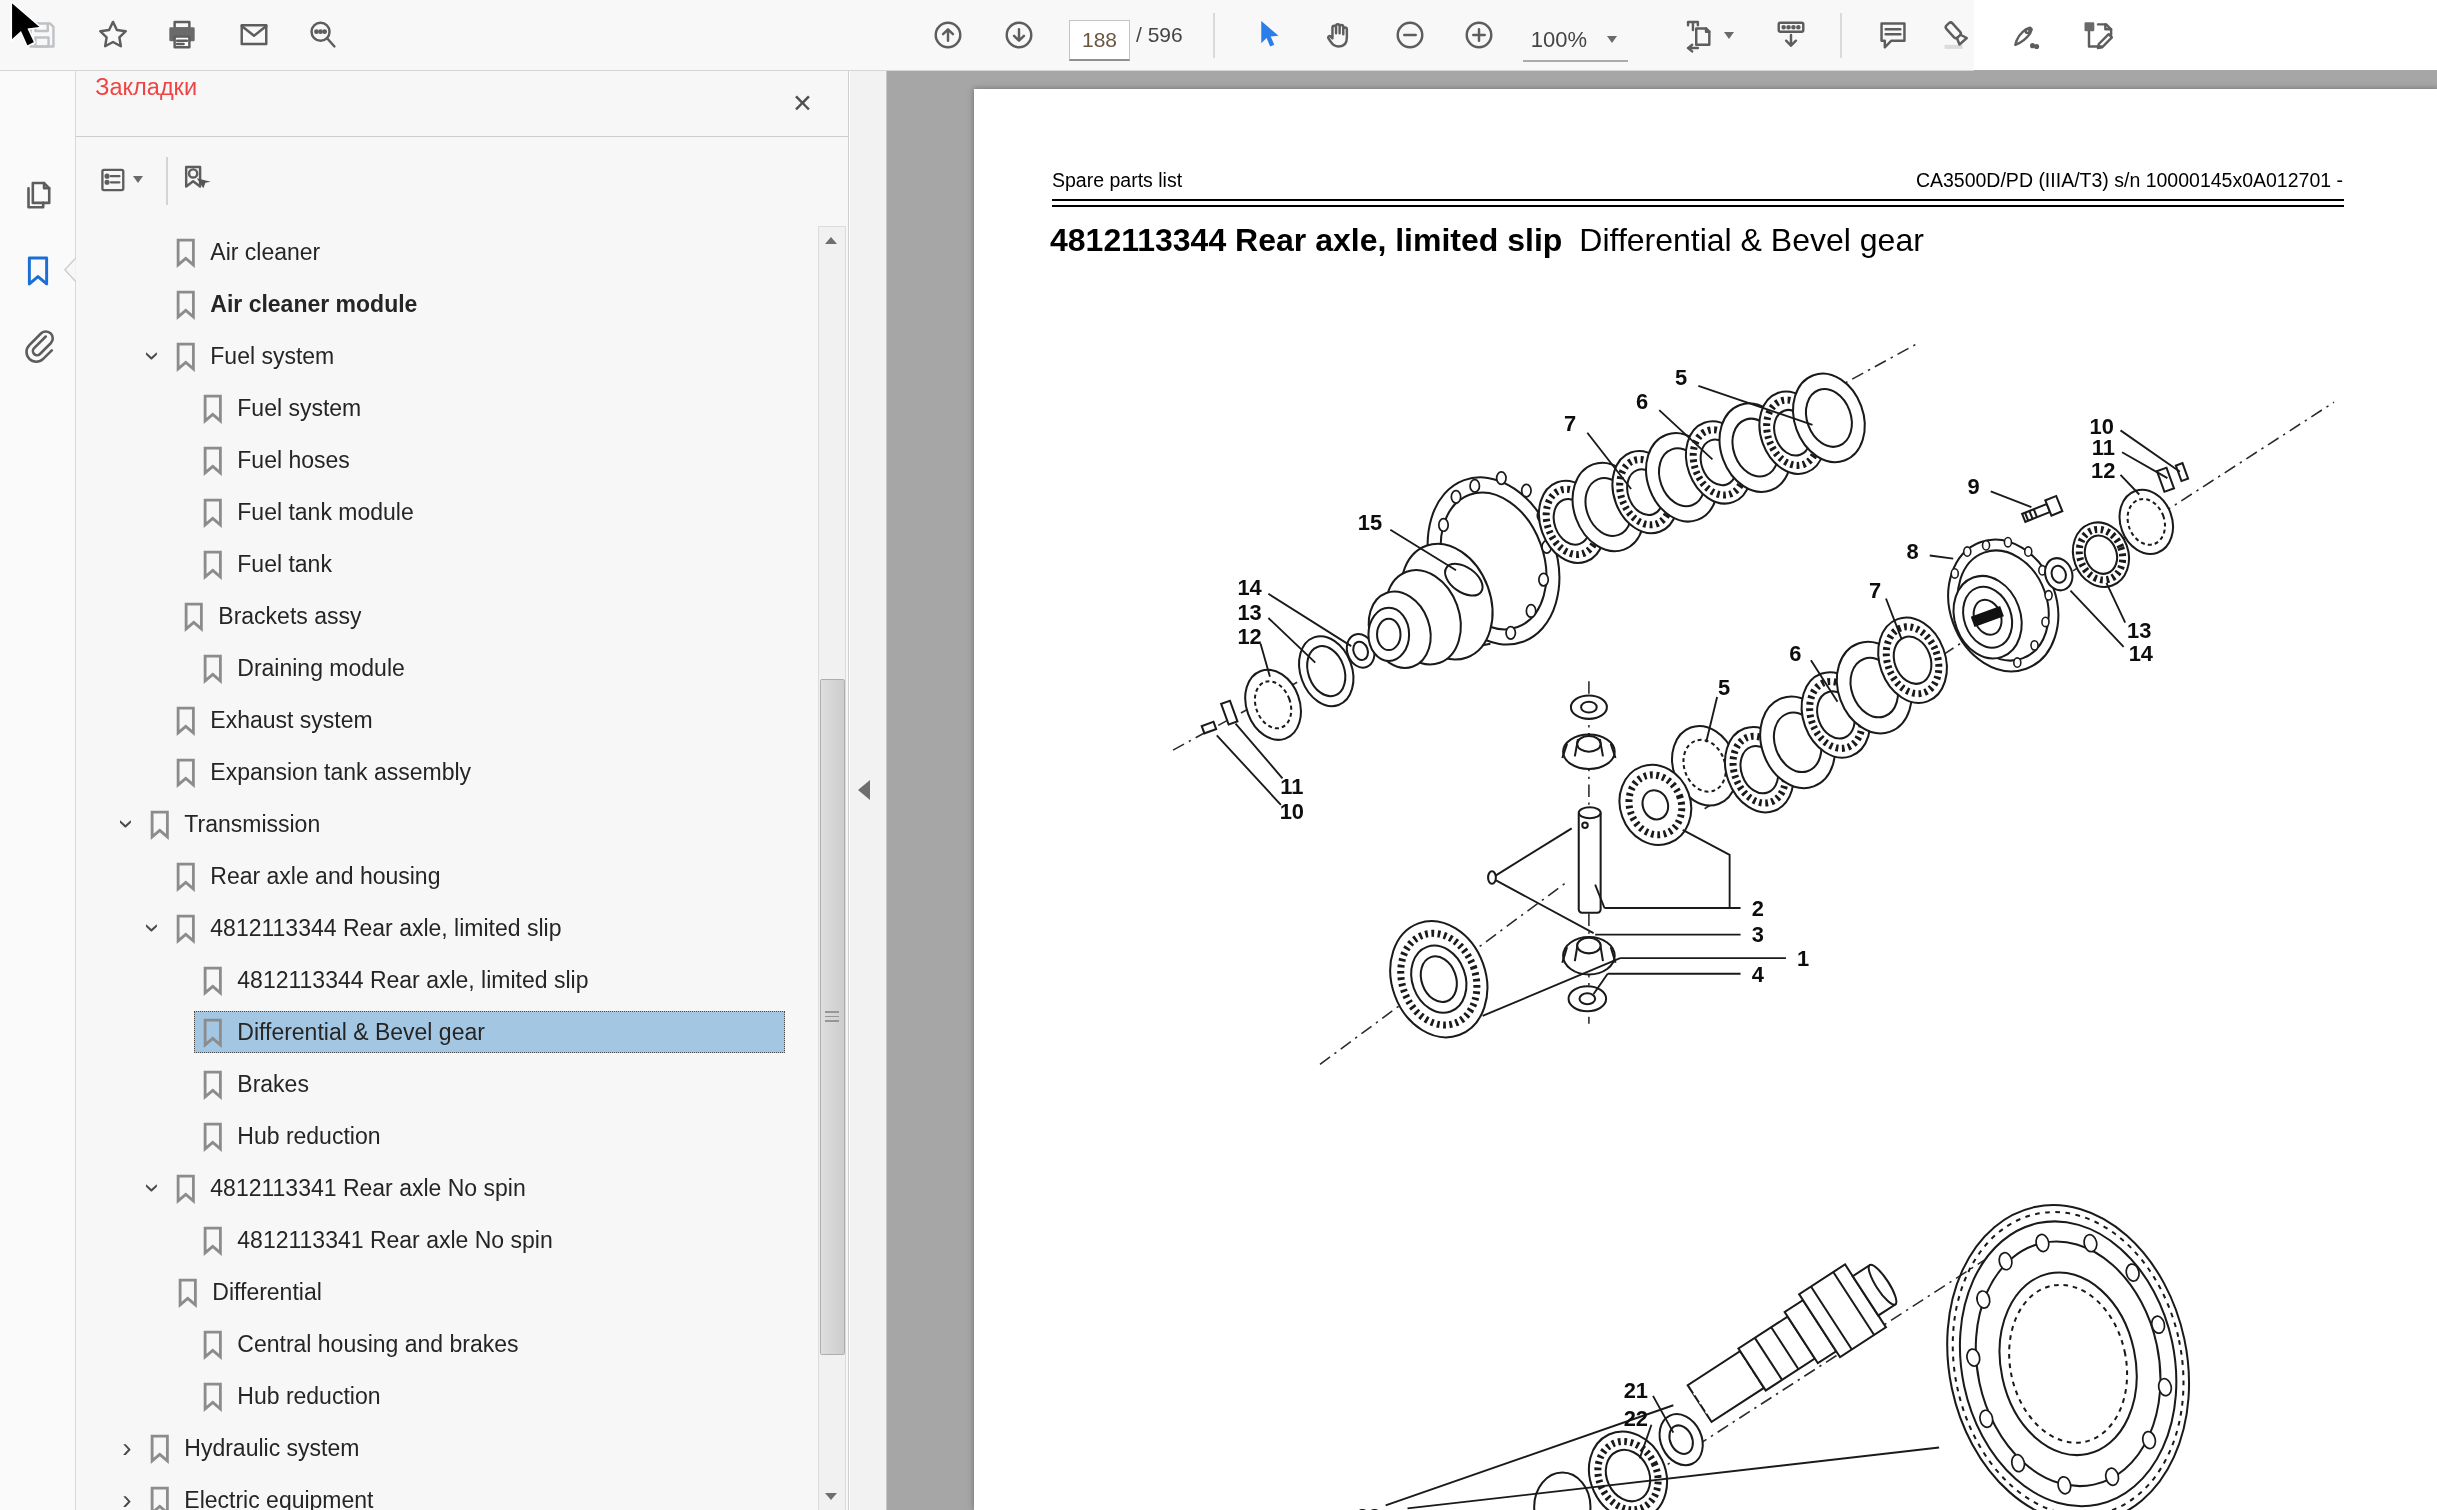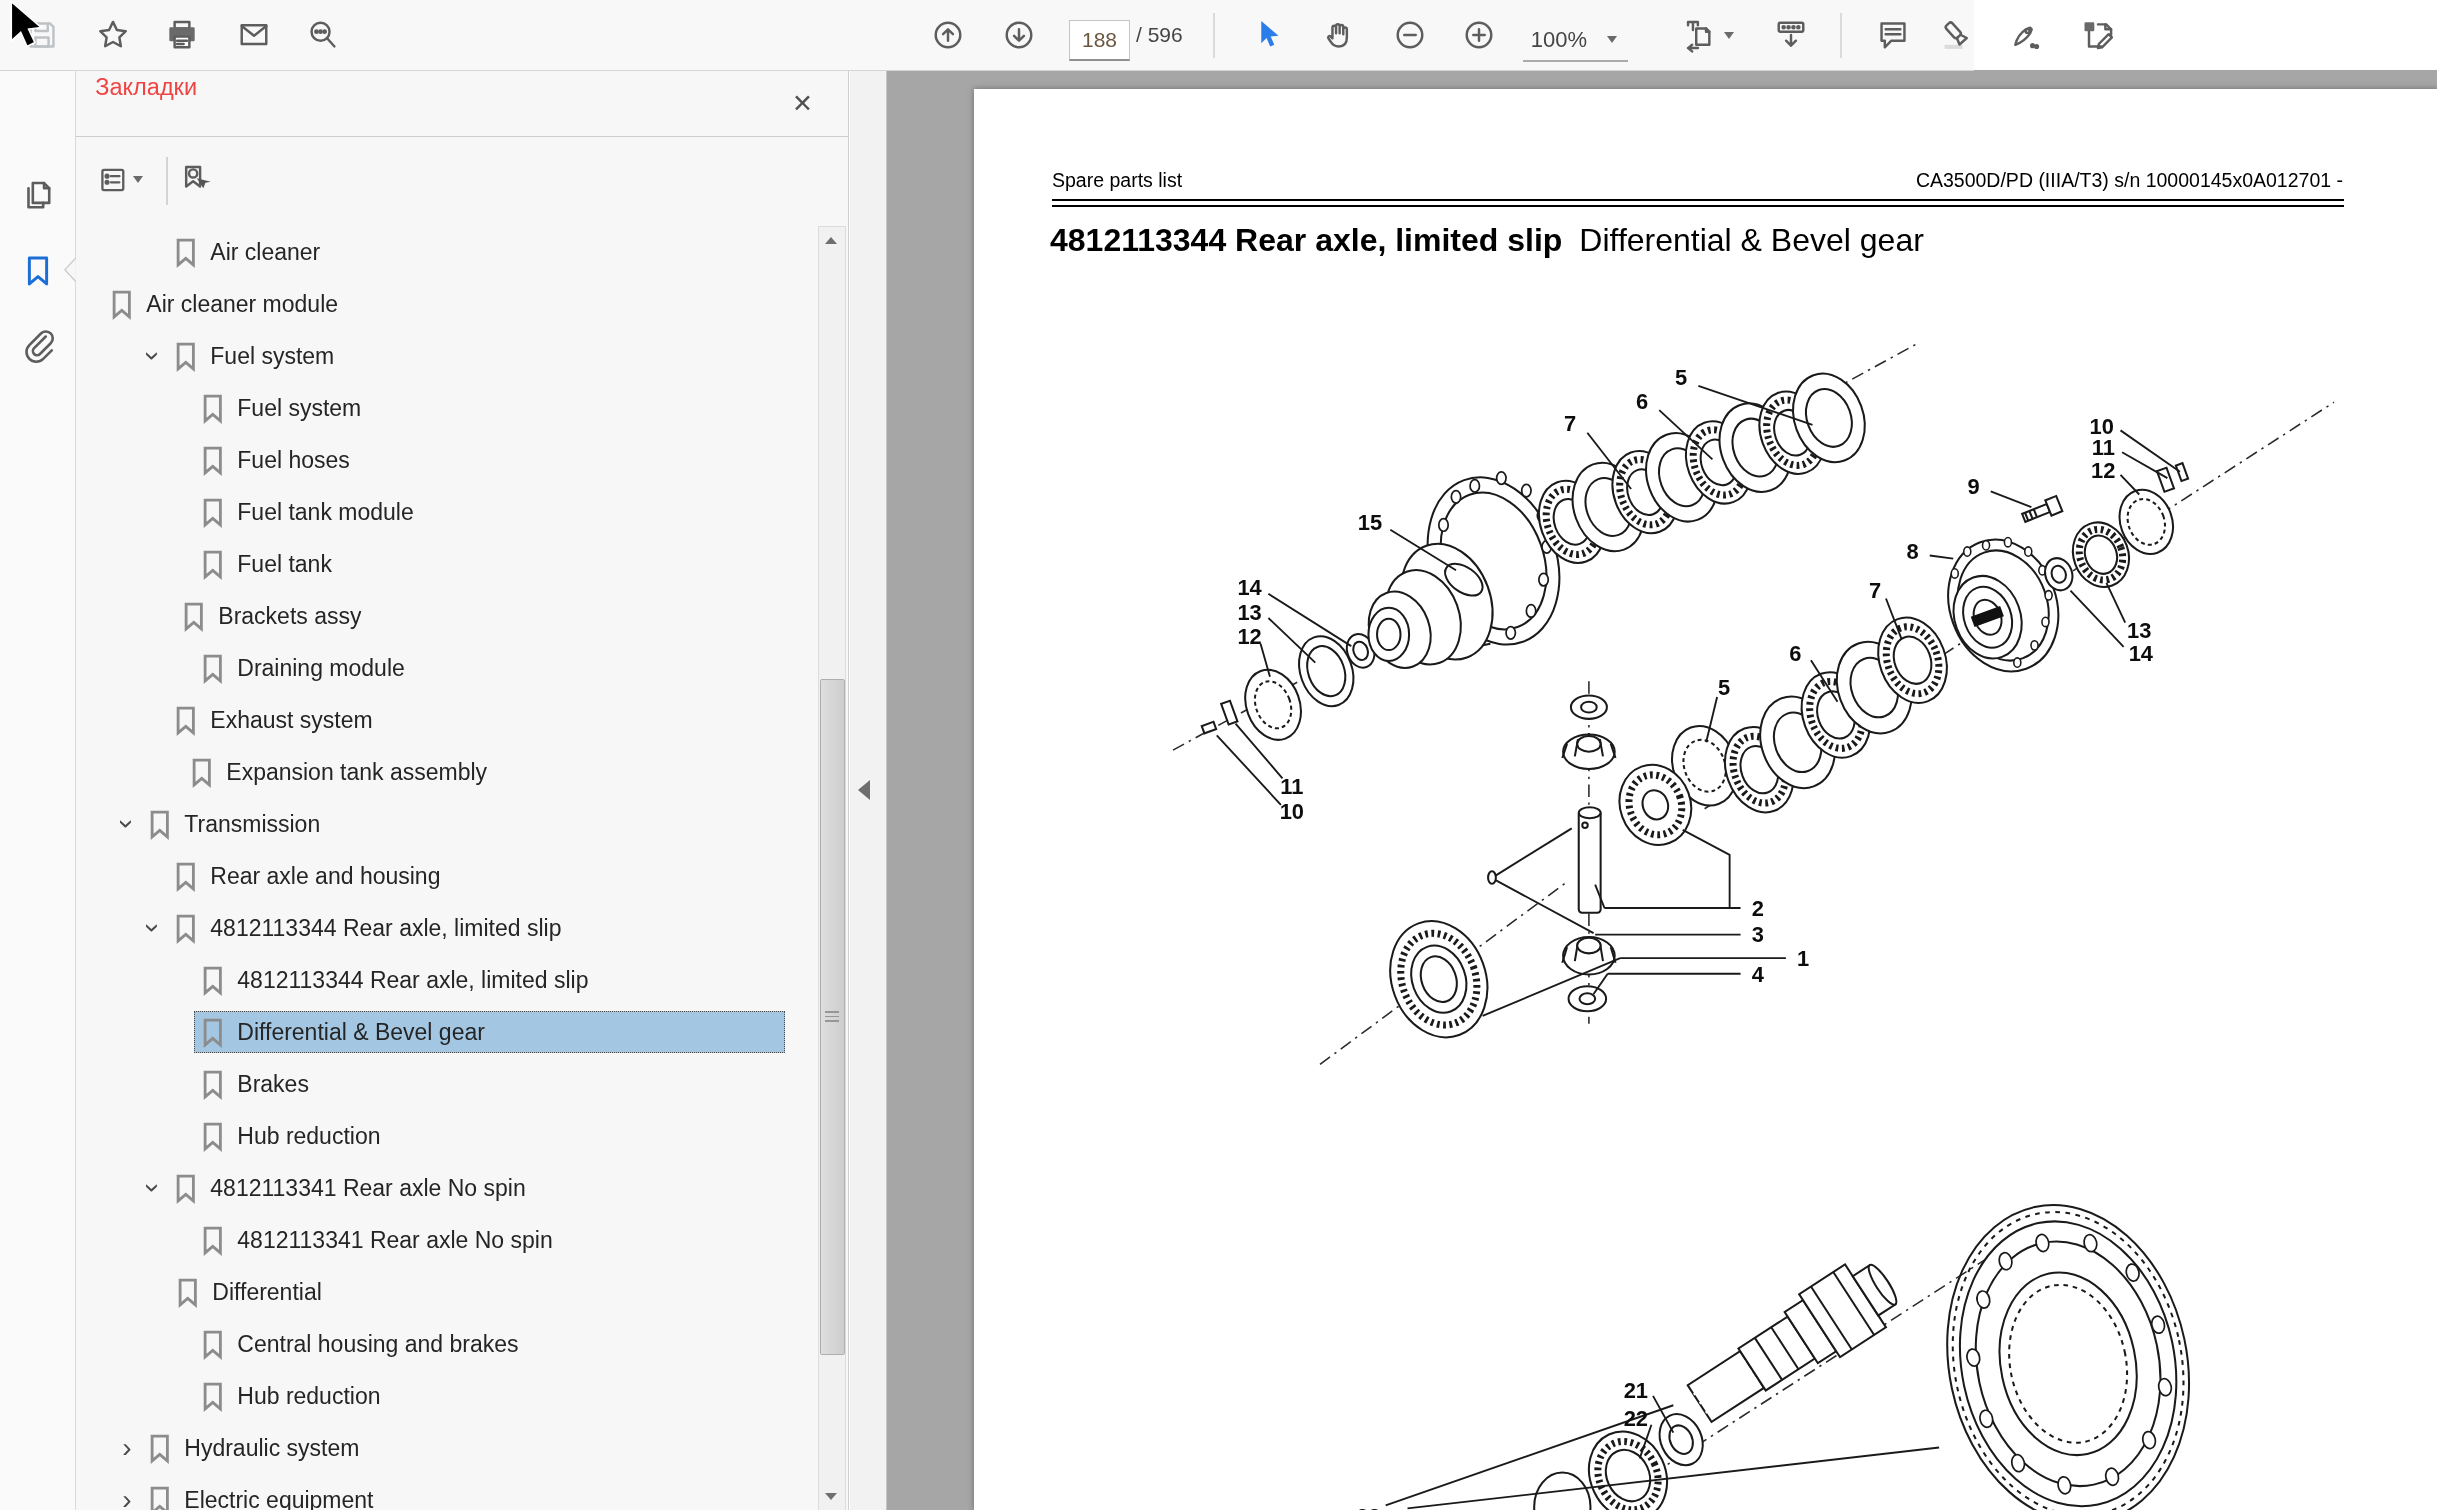--- a/index.html
+++ b/index.html
@@ -271,21 +271,21 @@
     <div class="tree">
         <div class="bm-row" style="padding-left: 64px;">
           <span class="chev"></span>
           <span class="bm-wrap">
             <svg viewBox="0 0 20 26">
               <path d="M3.5 2.5h13v21L10 18l-6.5 5.5z"></path>
             </svg>
             <span class="bm-label">Air cleaner</span>
           </span>
         </div>
-        <div class="bm-row" style="">
+        <div class="bm-row" style="padding-left: 64px; font-weight: bold;">
           <span class="chev"></span>
           <span class="bm-wrap">
             <svg viewBox="0 0 20 26">
               <path d="M3.5 2.5h13v21L10 18l-6.5 5.5z"></path>
             </svg>
             <span class="bm-label">Air cleaner module</span>
           </span>
         </div>
         <div class="bm-row" style="padding-left: 64px;">
           <span class="chev exp">›</span>
@@ -352,21 +352,21 @@
         </div>
         <div class="bm-row" style="padding-left: 64px;">
           <span class="chev"></span>
           <span class="bm-wrap">
             <svg viewBox="0 0 20 26">
               <path d="M3.5 2.5h13v21L10 18l-6.5 5.5z"></path>
             </svg>
             <span class="bm-label">Exhaust system</span>
           </span>
         </div>
-        <div class="bm-row" style="padding-left: 64px; margin-left: 16px;">
+        <div class="bm-row" style="padding-left: 64px;">
           <span class="chev"></span>
           <span class="bm-wrap">
             <svg viewBox="0 0 20 26">
               <path d="M3.5 2.5h13v21L10 18l-6.5 5.5z"></path>
             </svg>
             <span class="bm-label">Expansion tank assembly</span>
           </span>
         </div>
         <div class="bm-row" style="padding-left: 38px;">
           <span class="chev exp">›</span>

